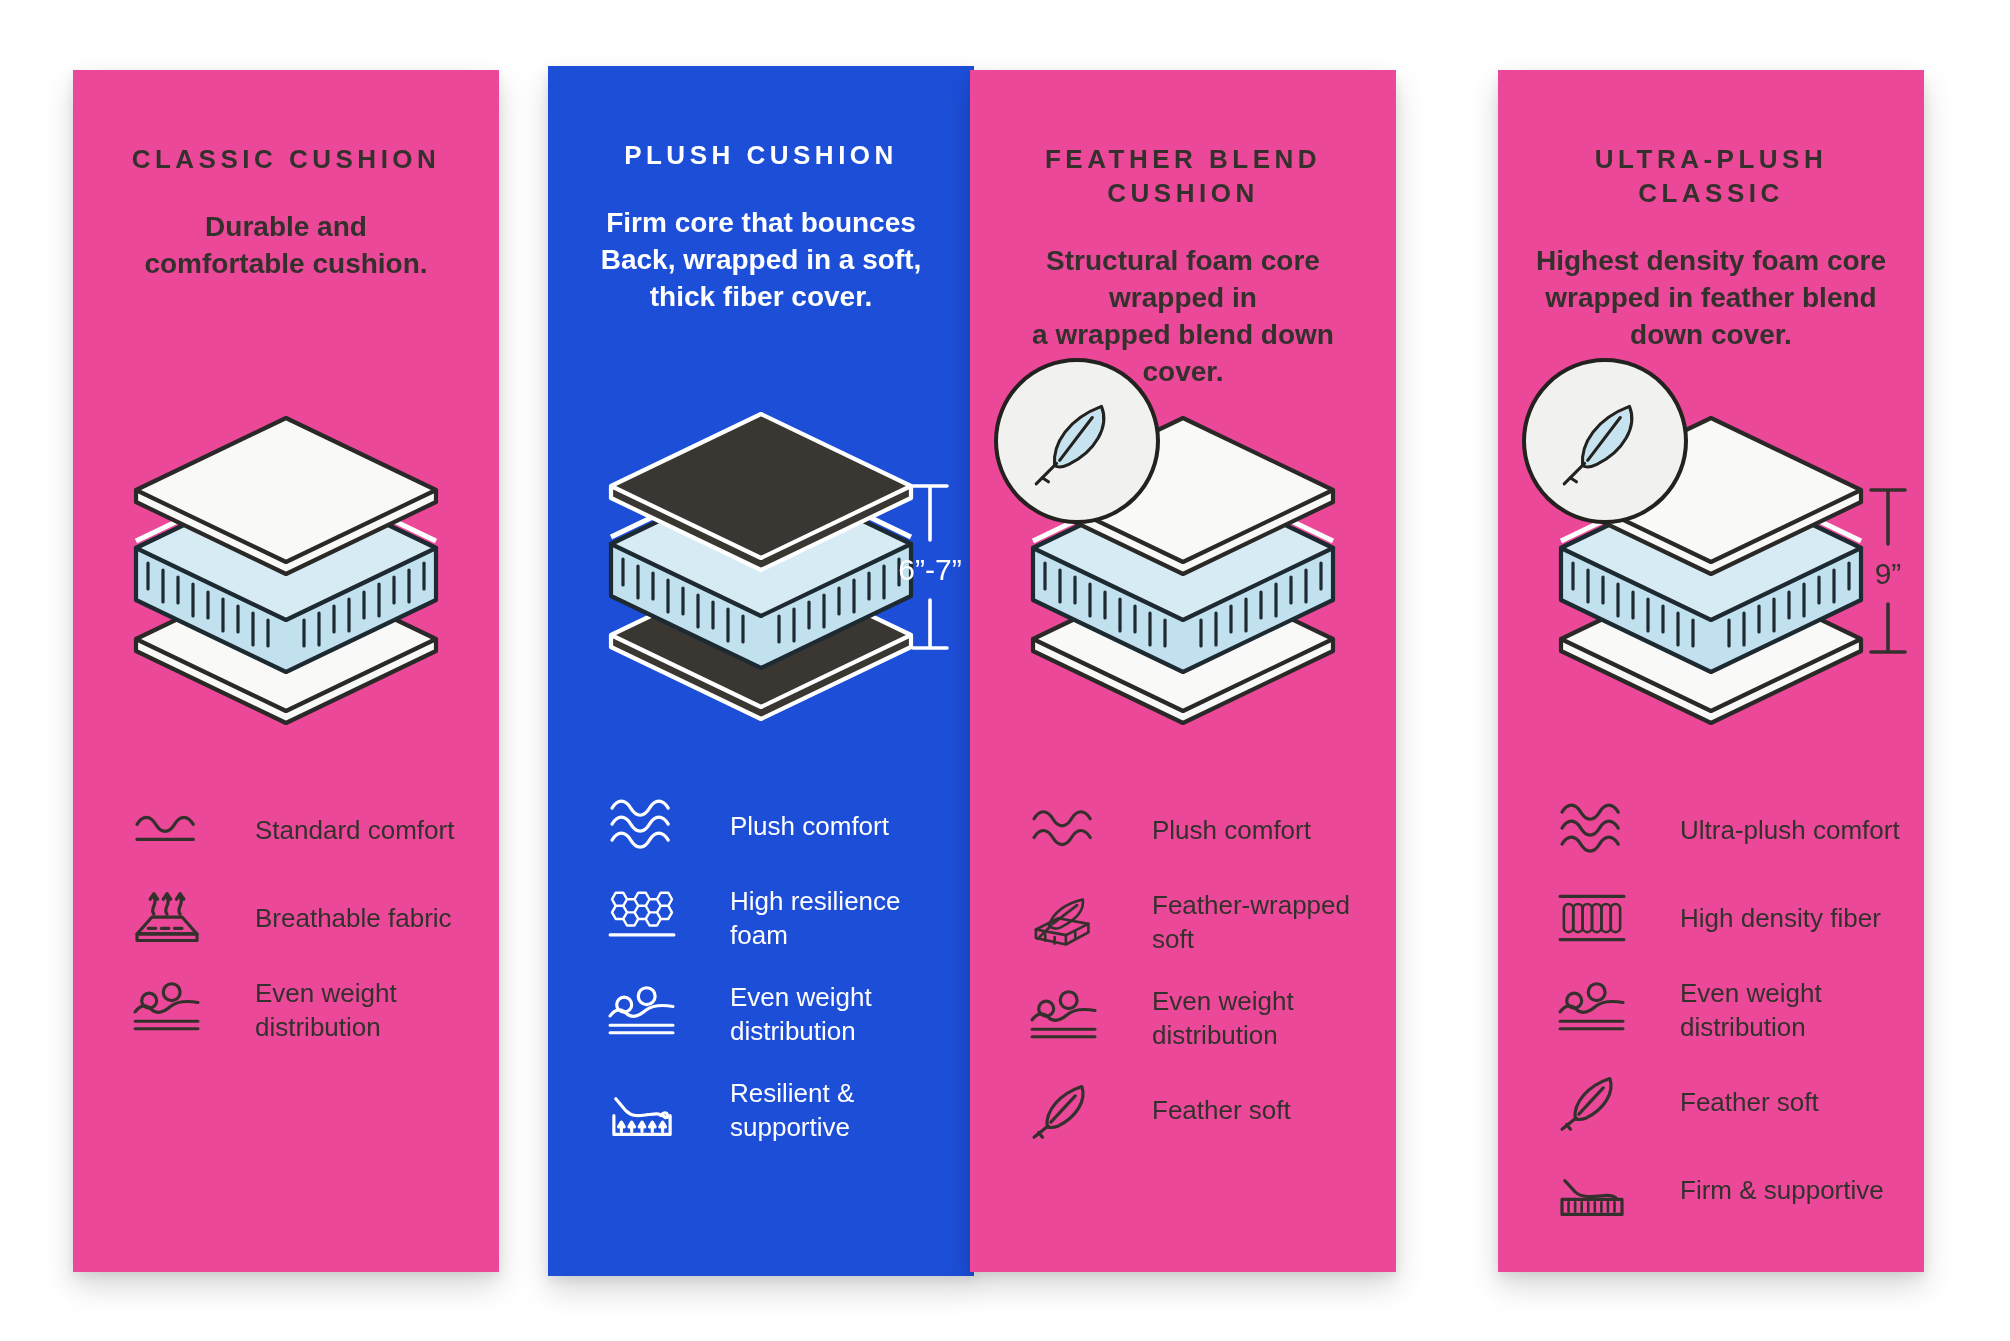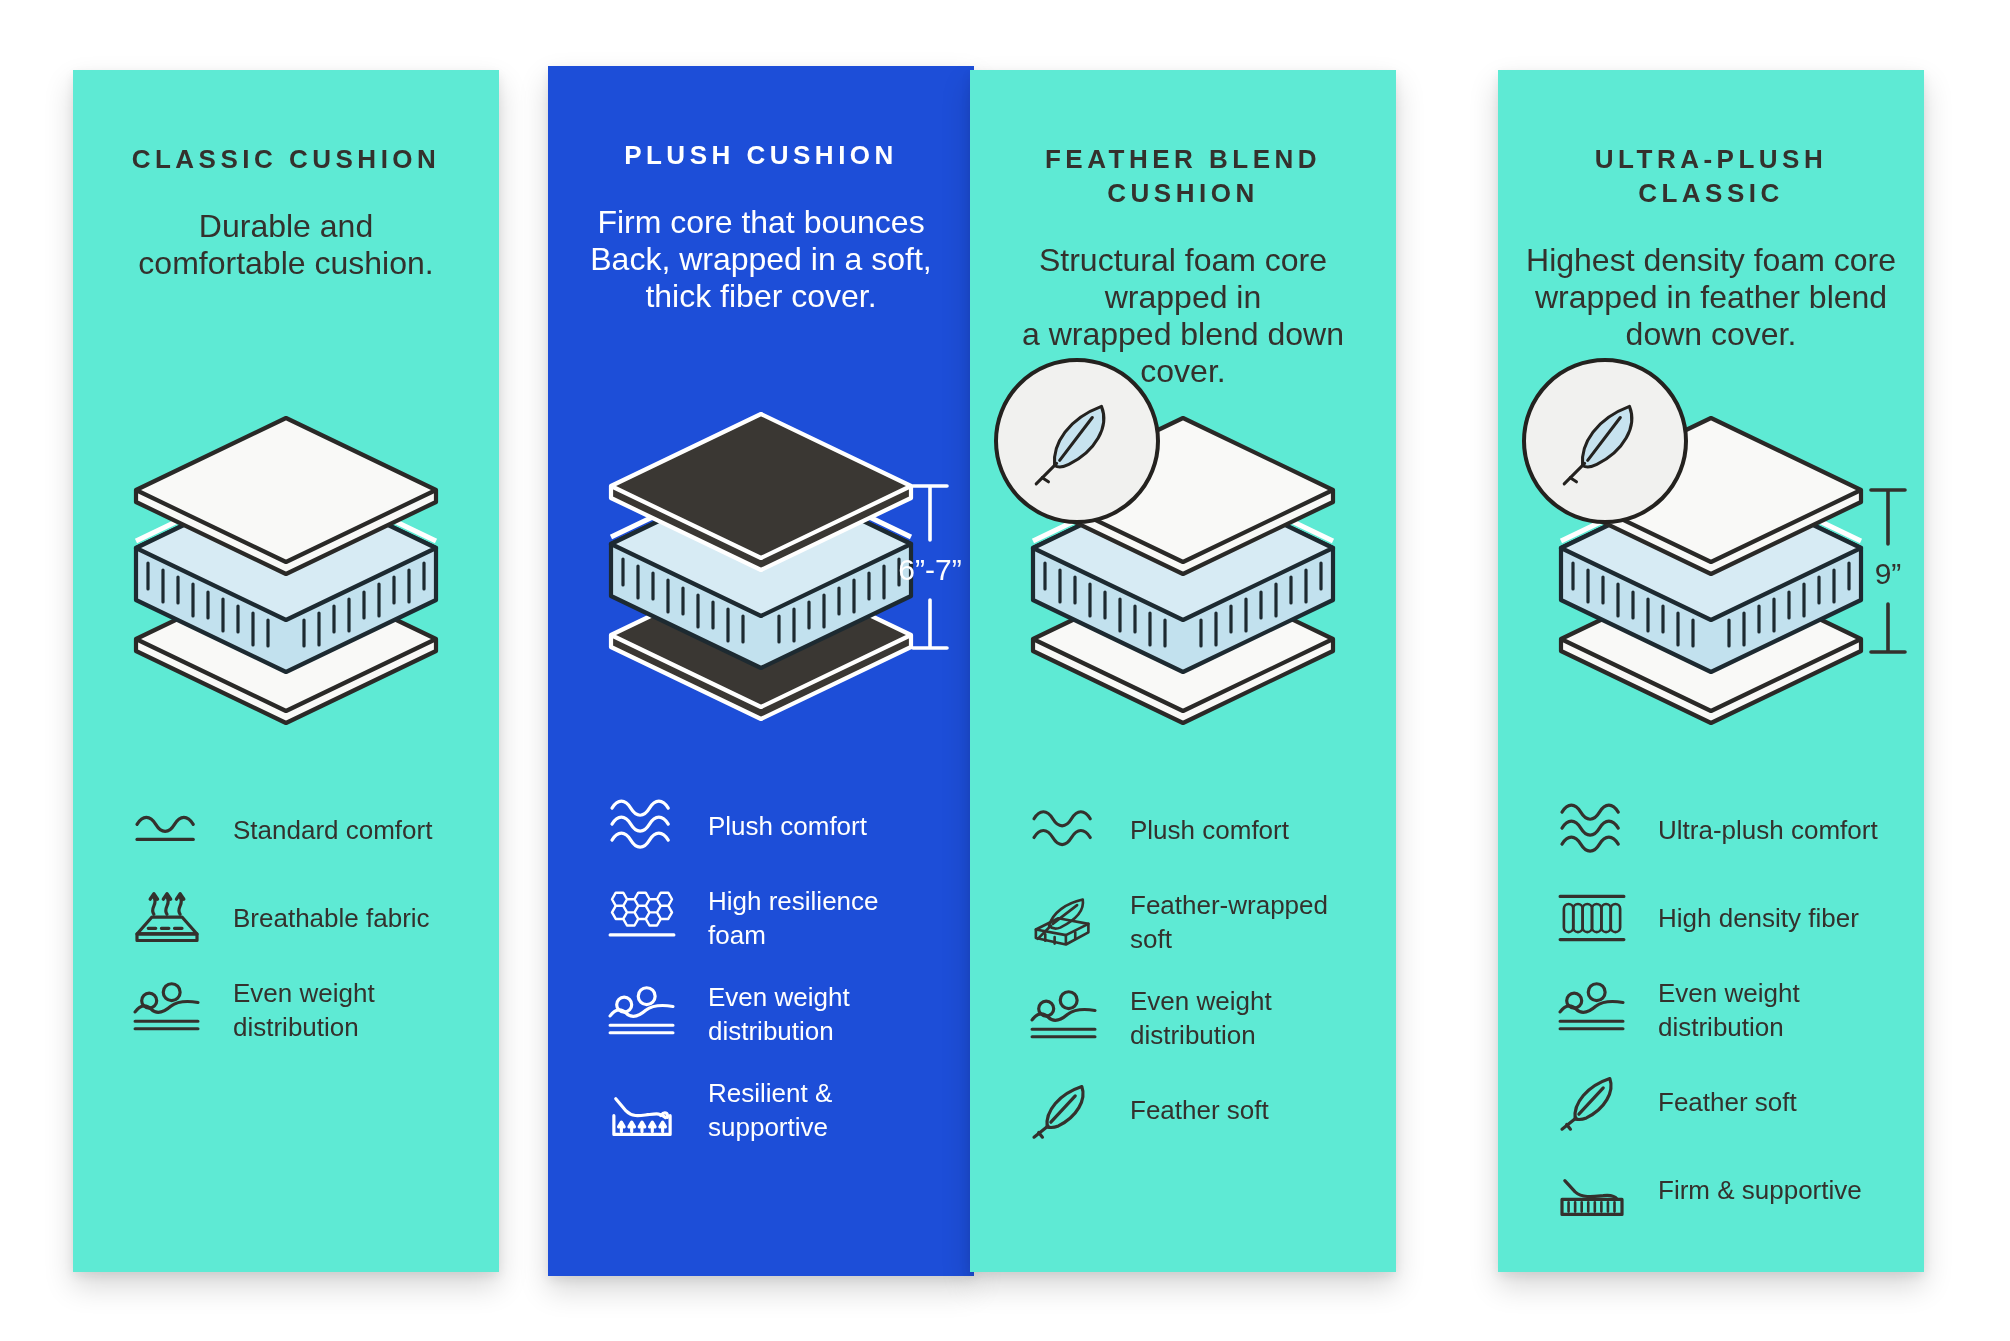--- a/index.html
+++ b/index.html
@@ -3,38 +3,38 @@
 <meta charset="utf-8">
 <style>
   html,body{margin:0;padding:0;}
   body{
     width:2010px;height:1341px;position:relative;background:#ffffff;
     font-family:"Liberation Sans","DejaVu Sans",sans-serif;
     -webkit-font-smoothing:antialiased;
   }
   .card{
     position:absolute;top:70px;width:426px;height:1202px;
-    background:#5eead4;color:#34312d;
+    background:#ec4899;color:#34312d;
     --line:#2a2927;--slabfill:#f9f9f7;
     box-shadow:0 14px 28px rgba(0,0,0,.16),0 4px 10px rgba(0,0,0,.07);
     box-sizing:border-box;padding:72px 0 0;
   }
   .card.dark{
     top:66px;height:1210px;background:#1d4ed8;color:#ffffff;
     --line:#ffffff;--slabfill:#3a3733;
   }
   .c1{left:73px}.c2{left:548px}.c3{left:970px}.c4{left:1498px}
 
   .card-header{height:272px;text-align:center;padding:0 20px;box-sizing:border-box}
   .card-title{
     margin:0;font-size:26px;font-weight:700;letter-spacing:4.5px;
     line-height:34px;white-space:pre-line;
   }
   .card-desc{
-    margin:32px auto 0;font-size:32px;line-height:37px;white-space:pre-line;
+    margin:32px auto 0;font-size:28px;line-height:37px;white-space:pre-line;font-weight:bold;
   }
 
   .illus{position:relative;width:310px;height:312px;margin:0 auto}
   svg.cushion{display:block;width:310px;height:312px;overflow:visible}
   .cushion .slab{fill:var(--slabfill);stroke:var(--line);stroke-width:4.2;stroke-linejoin:round}
   .cushion .edge{fill:none;stroke:var(--line);stroke-width:4.2;stroke-linejoin:round}
   .cushion .backing{fill:none;stroke:#ffffff;stroke-width:5;stroke-linejoin:round}
   .cushion .foam-side{fill:#c2e1ee;stroke:#1d2a31;stroke-width:4.2;stroke-linejoin:round}
   .cushion .foam-top{fill:#d7ebf4;stroke:#1d2a31;stroke-width:4.2;stroke-linejoin:round}
   .cushion .foam-dash{fill:none;stroke:#1d2a31;stroke-width:3.2;stroke-linecap:round}
@@ -48,21 +48,21 @@
   .badge .leaf{fill:#c7e3ef;stroke:#24221f;stroke-width:3;stroke-linejoin:round}
   .badge .vein{fill:none;stroke:#24221f;stroke-width:3;stroke-linecap:round}
 
   .ruler{position:absolute;top:72px;width:110px;height:170px;pointer-events:none}
   .c2 .ruler{left:269px}
   .c4 .ruler{left:277px}
   .ruler path{fill:none;stroke:currentColor;stroke-width:3.6;stroke-linecap:round}
   .ruler text{fill:currentColor;font-size:30px;font-family:"Liberation Sans","DejaVu Sans",sans-serif}
 
   .features{margin:74px 0 0;padding-left:56px;display:flex;flex-direction:column;gap:28px}
-  .feature{display:flex;align-items:center;gap:28px}
+  .feature{display:flex;align-items:center;gap:50px}
   .ficon{width:76px;height:60px;flex:none;display:flex;align-items:center;justify-content:center}
   .ficon svg{
     width:76px;height:60px;display:block;overflow:visible;
     fill:none;stroke:currentColor;stroke-width:3.4;stroke-linecap:round;stroke-linejoin:round;
   }
   .flabel{font-size:26px;line-height:34px;white-space:pre-line}
 </style>
 </head>
 <body>
 

